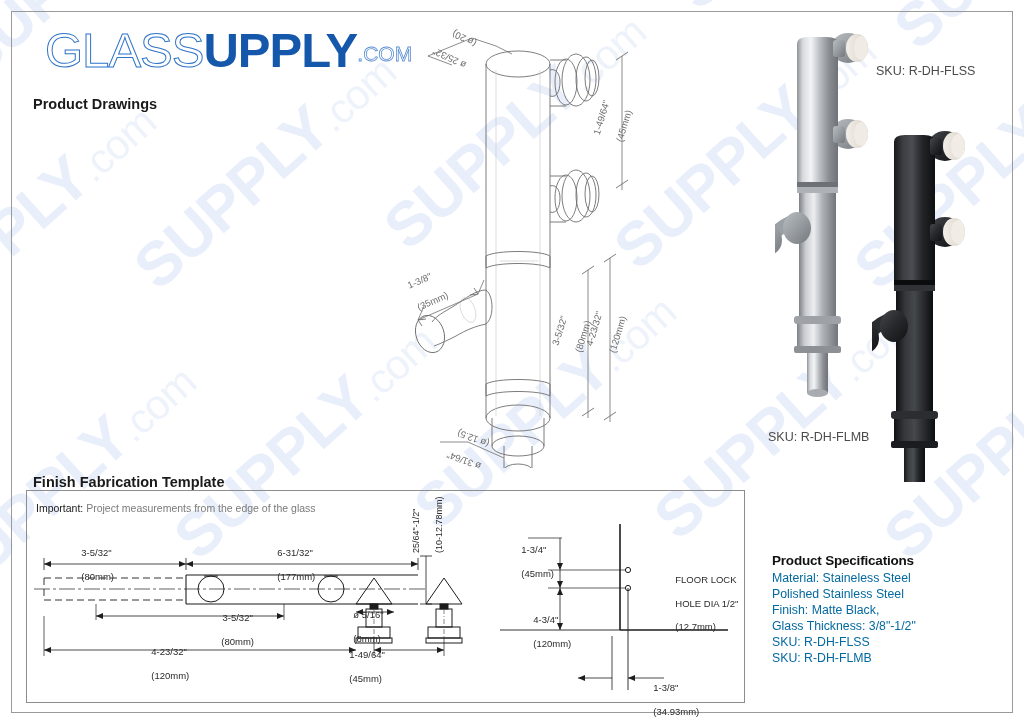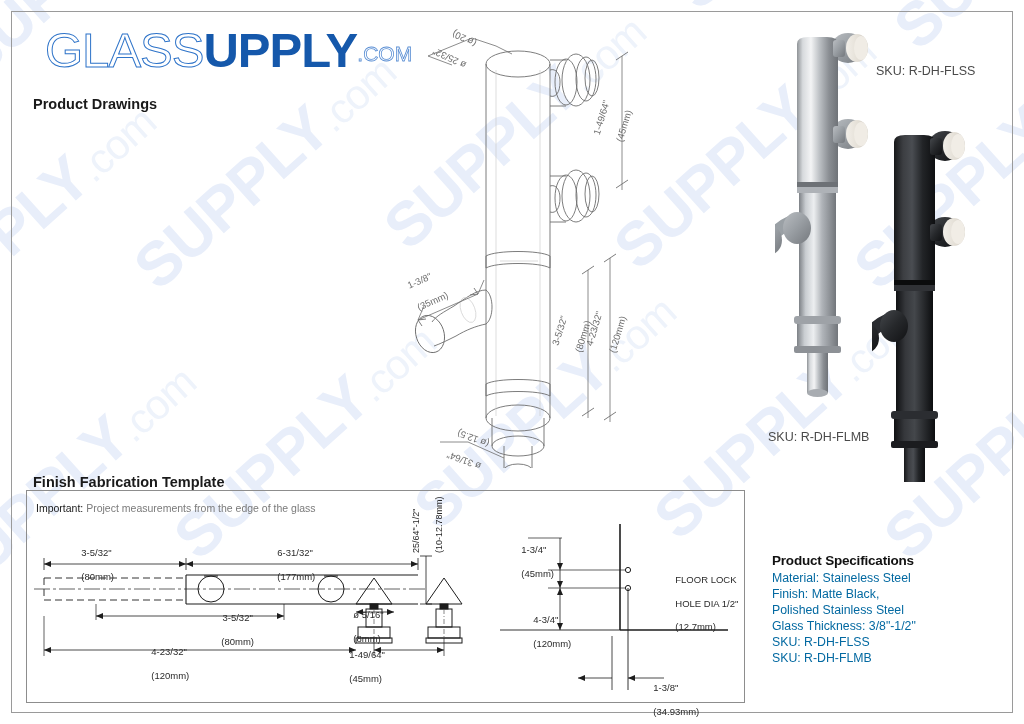--- a/index.html
+++ b/index.html
@@ -544,18 +544,18 @@
 </div>
 <div class="dim" style="left:634px; top:562px; color:#2a2a2a; font-size:9.5px; line-height:1.25;margin-left:36px;">
   <span>FLOOR LOCK</span><br>
   <span>HOLE DIA 1/2"</span><br>
   <span>(12.7mm)</span>
 </div>
 
 <div id="specs">
   <h3>Product Specifications</h3>
   <div class="spec-line">Material: Staineless Steel</div>
+  <div class="spec-line">Polished Stainless Steel</div>
   <div class="spec-line">Finish: Matte Black,</div>
-  <div class="spec-line">Polished Stainless Steel</div>
   <div class="spec-line">Glass Thickness: 3/8"-1/2"</div>
   <div class="spec-line">SKU: R-DH-FLSS</div>
   <div class="spec-line">SKU: R-DH-FLMB</div>
 </div>
 
 </body></html>

